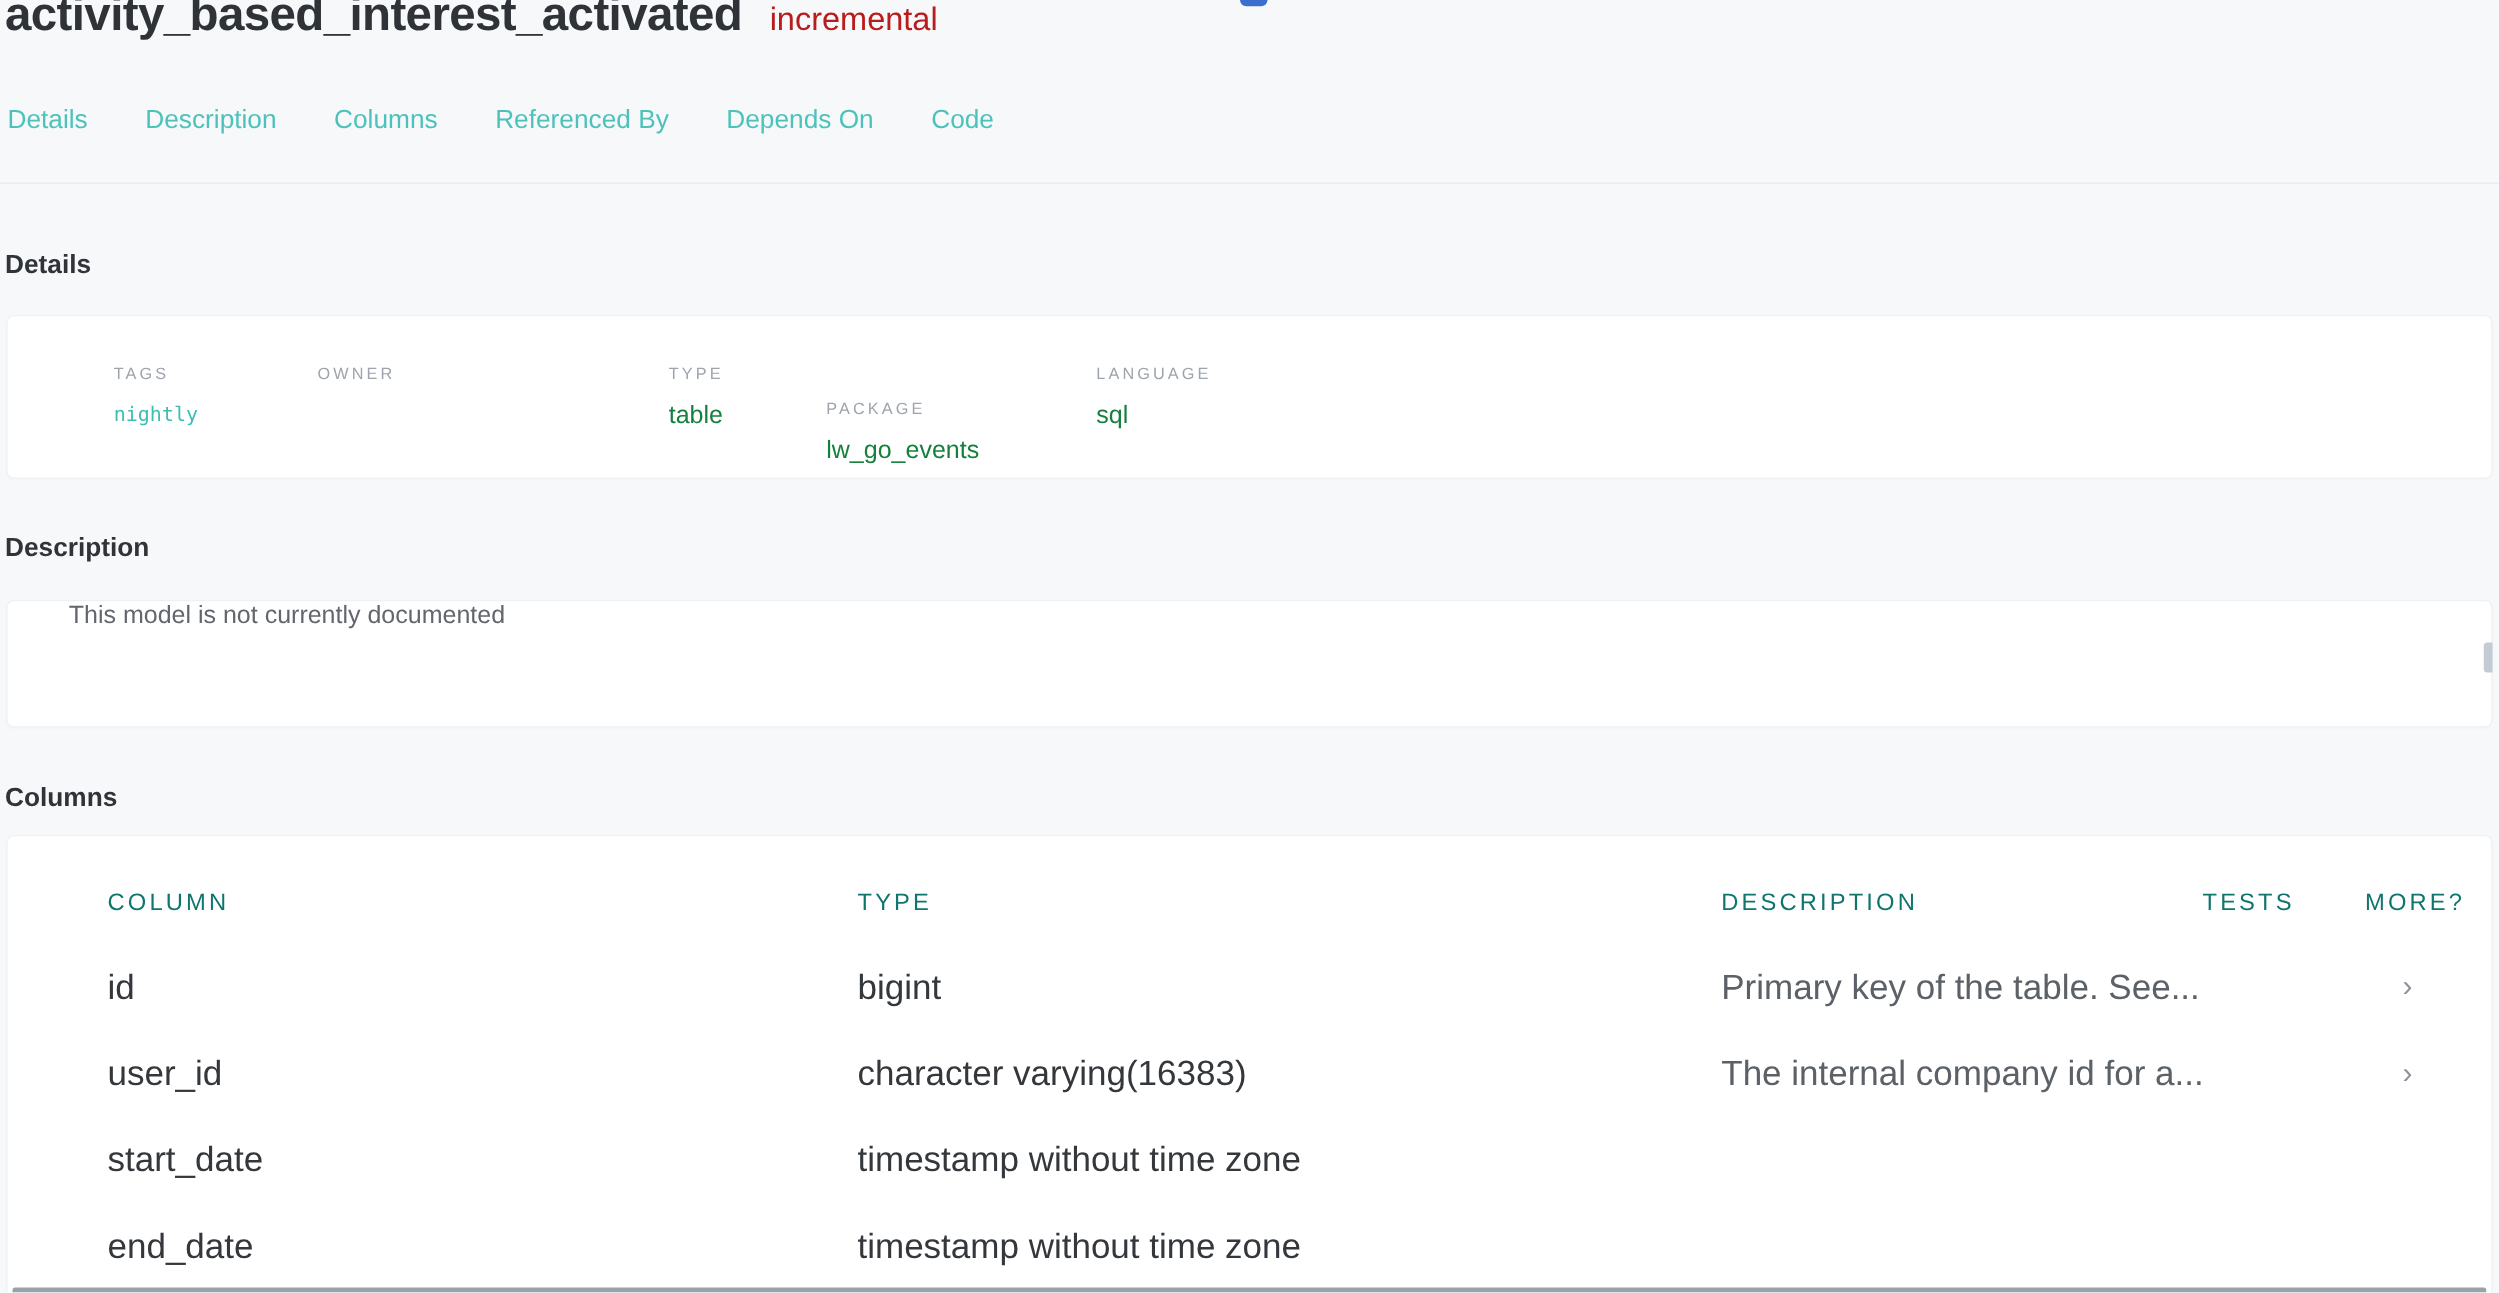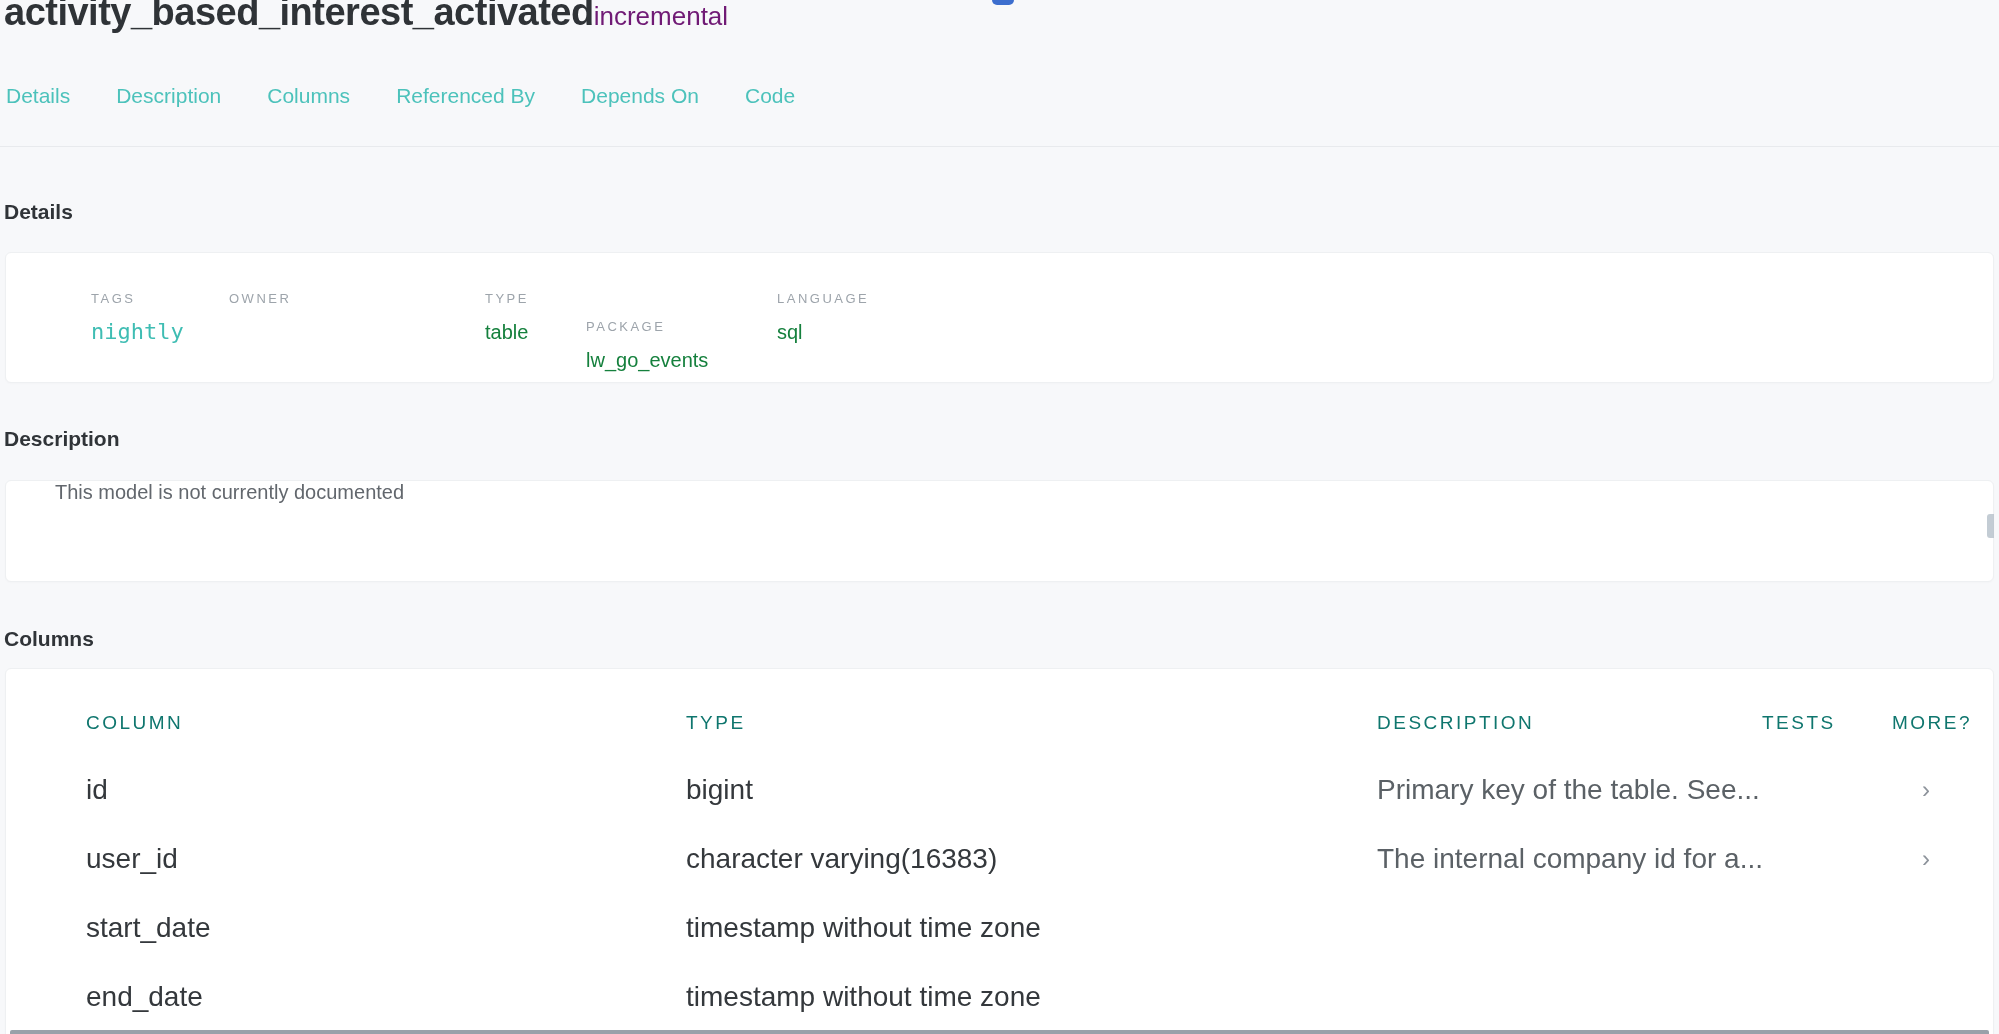--- a/index.html
+++ b/index.html
@@ -6,45 +6,45 @@
   html,body { width:1999px; height:1034px; }
   .page {
     position:relative; width:1999px; height:1034px;
     background:#f7f8fa; overflow:hidden;
     font-family:"Liberation Sans", sans-serif;
     color:#34383c;
   }
   
   .title-row { position:absolute; left:4px; top:-9px; display:flex; align-items:baseline; white-space:nowrap; }
   .model-title { font-size:38px; font-weight:bold; color:#2f3337; letter-spacing:-0.5px; }
-  .model-badge { font-size:26px; color:#701a75; margin-left:0; font-weight:normal; }
+  .model-badge { font-size:26px; color:#b91c1c; margin-left:22px; font-weight:normal; }
   .clip-top { position:absolute; left:992px; top:0; width:22px; height:5px;
               background:#3c6ece; border-radius:0 0 5px 5px; }
   
   .nav-row { position:absolute; left:6px; top:84px; display:flex; }
   .nav-link { font-size:21px; color:#4cc2bb; margin-right:46px; cursor:pointer; text-decoration:none; }
   .rule { position:absolute; left:0; top:146px; width:1999px; height:0; border-top:1px solid #e8eaed; }
   
   .sec-heading { position:absolute; left:4px; font-size:21px; font-weight:bold; color:#303438; }
   .h-details { top:200px; }
   .h-description { top:427px; }
   .h-columns { top:627px; }
   
   .card { position:absolute; left:5px; width:1989px; background:#ffffff;
-          border:1px solid #eef0f2; border-radius:6px; box-shadow:0 1px 2px rgba(0,0,0,0.02); }
+          border:1px solid #eef0f2; border-radius:6px; box-shadow:0 1px 2px rgba(0,0,0,0.02);gap:25px; }
   .card-details { top:252px; height:131px; display:flex; padding:38px 0 0 85px; }
   .card-description { top:480px; height:102px; display:flex; align-items:flex-start; padding-left:49px; }
   .card-columns { top:668px; height:430px; }
   
   .field { display:flex; flex-direction:column; }
   .f-tags { width:138px; } .f-owner { width:256px; } .f-type { width:101px; }
   .f-package { width:191px;margin-top:28px; } .f-language { width:147px; } .f-relation { flex:1; }
   .field-label { font-size:13px; color:#9da4ab; letter-spacing:2.5px; line-height:16px; }
   .field-value { font-size:20px; color:#15803d; margin-top:13px; line-height:24px; white-space:nowrap; }
-  .tag-value { font-family:"DejaVu Sans Mono", monospace; font-size:22px; color:#3fbdb3; cursor:pointer; }
+  .tag-value { font-family:"DejaVu Sans Mono", monospace; font-size:16px; color:#3fbdb3; cursor:pointer; }
   .relation-value { padding-left:62px; }
   
   .desc-text { font-size:20px; color:#62676d; }
   .clip-right { position:absolute; right:-1px; top:33px; width:7px; height:24px;
                 background:#b9c3cd; border-radius:3px 0 0 3px; opacity:0.85; }
   
   .cols-grid { display:grid; grid-template-columns:600px 691px 385px 130px 1fr;
                padding-left:80px; padding-right:33px; align-items:center; }
   .cols-head { padding-top:46px; }
   .col-h { font-size:19px; color:#0f766e; letter-spacing:2.5px; line-height:16px; }

